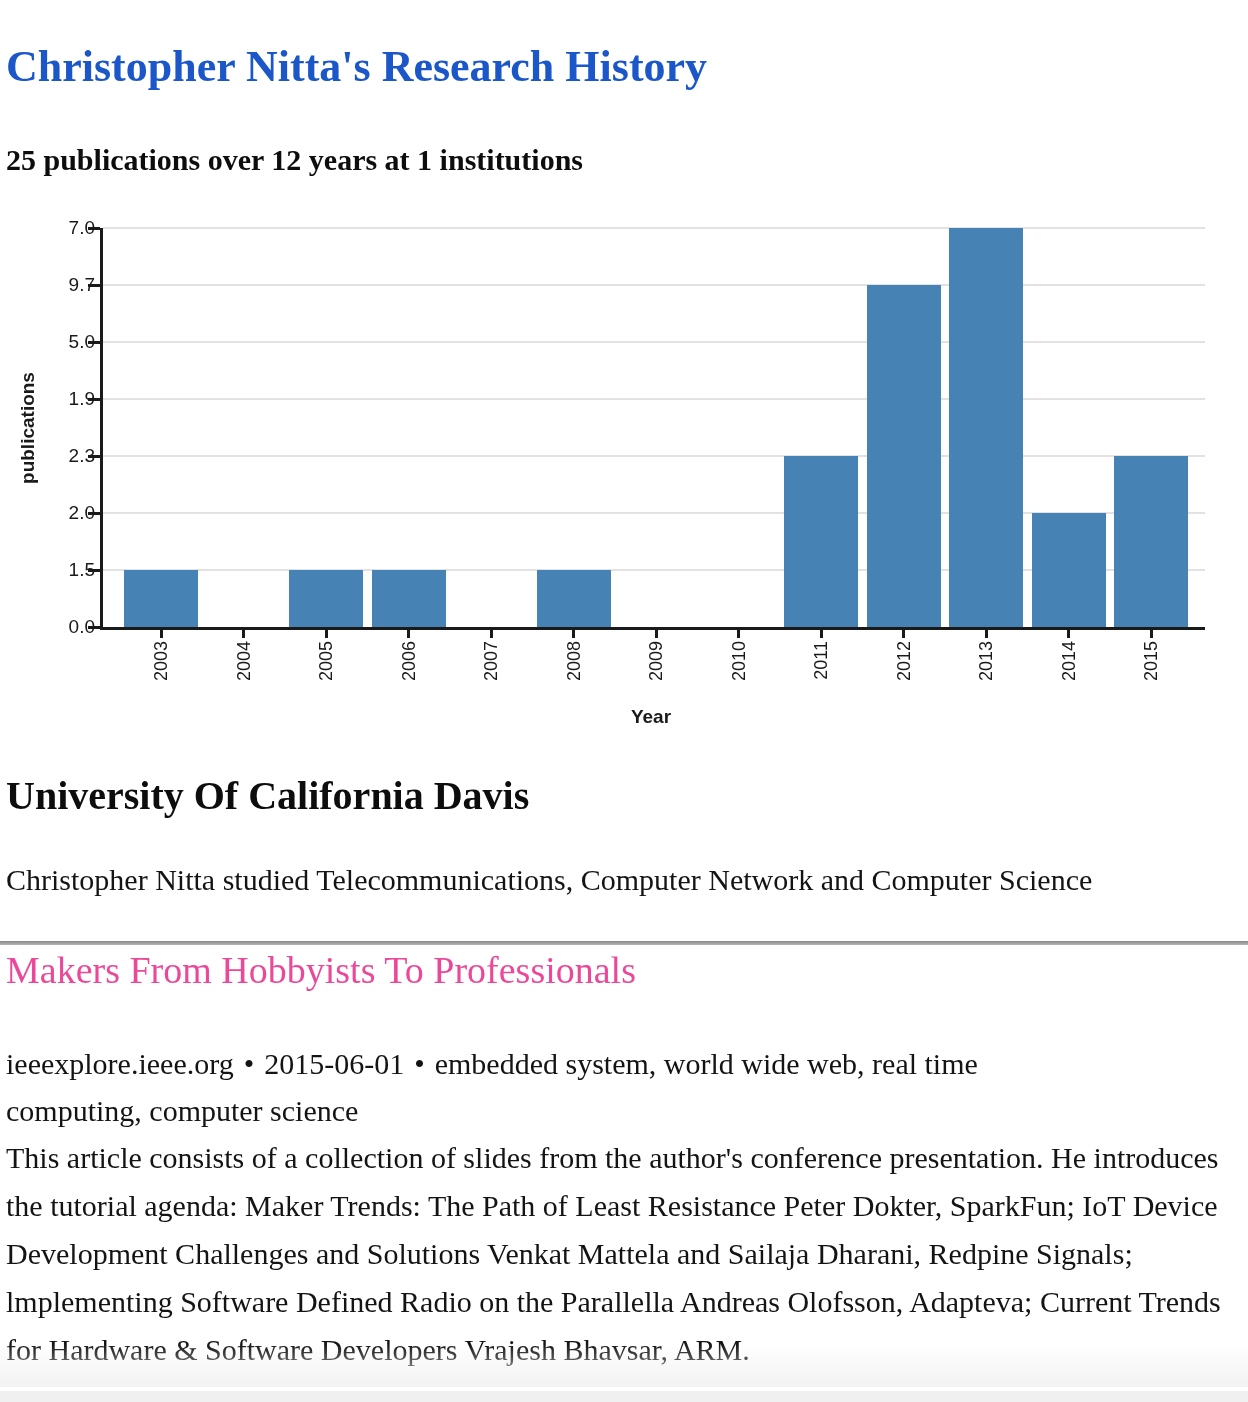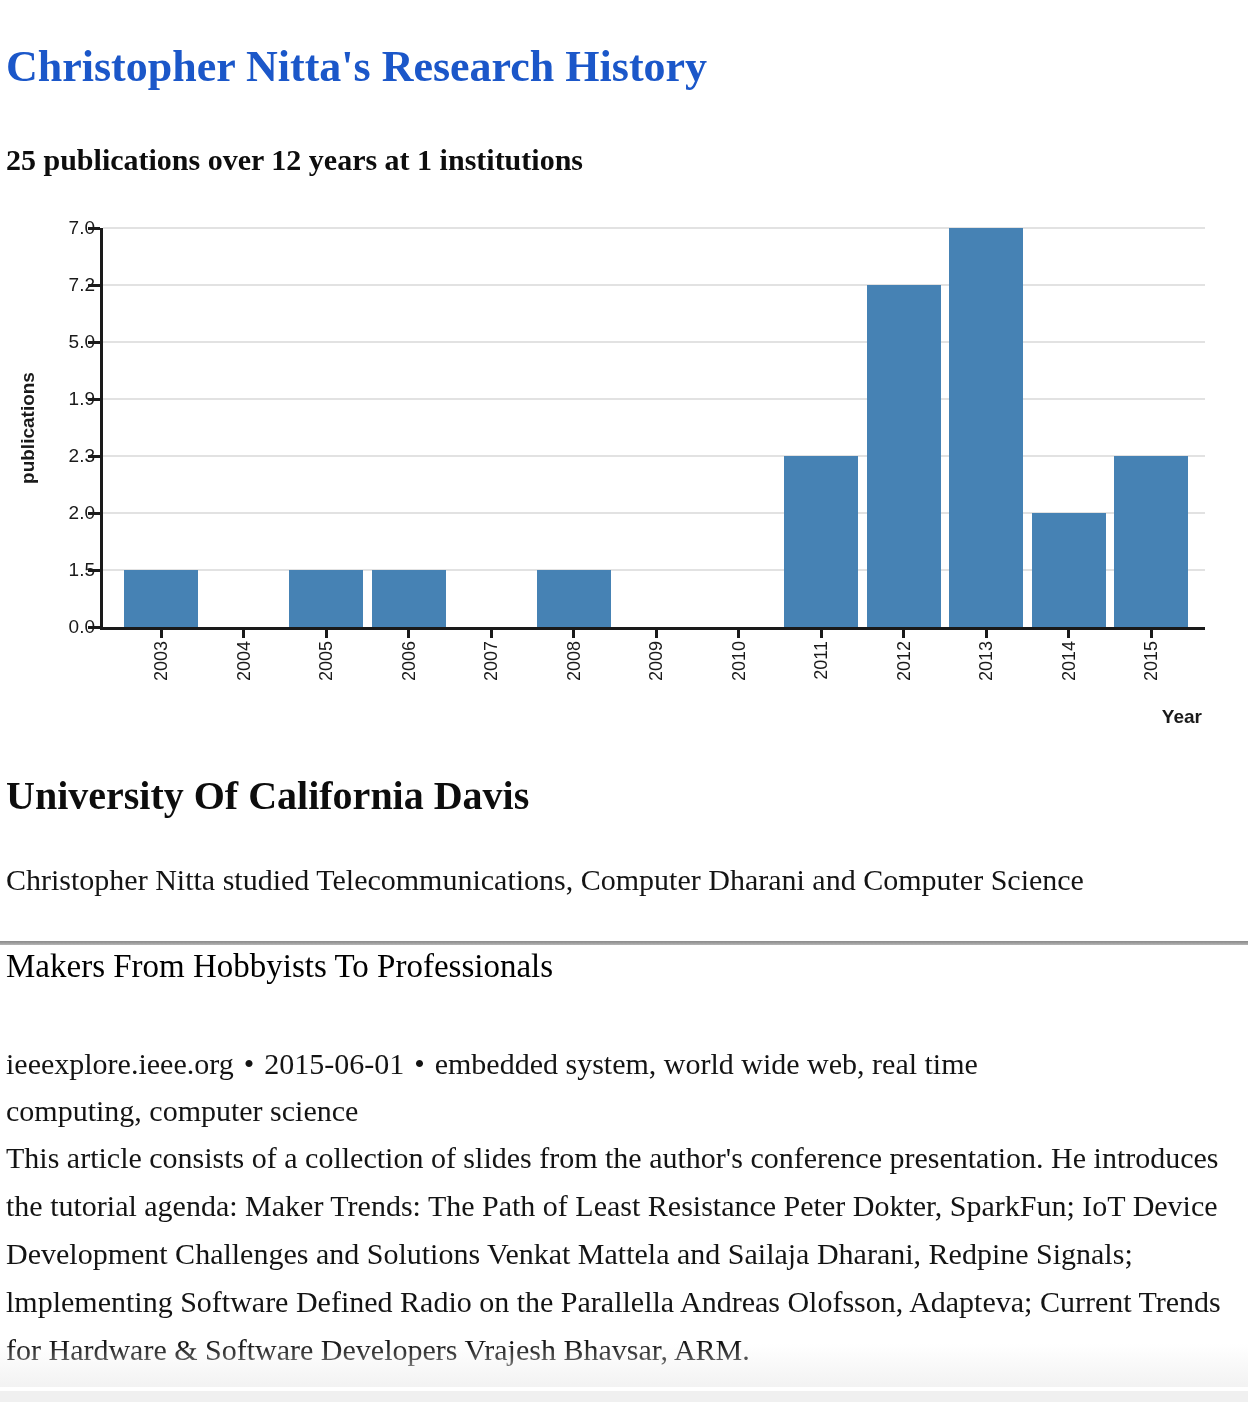--- a/index.html
+++ b/index.html
@@ -22,21 +22,21 @@
   .inst-name{
     left:6px;top:772px;width:1230px;
     font-size:40px;font-weight:bold;color:#0d0d0d;
   }
   .inst-desc{
     left:6px;top:826px;width:1120px;
     font-size:30px;line-height:47px;color:#141414;
   }
   .pub-title{
     left:6px;top:948px;width:1230px;
-    font-size:33px;color:#000000;cursor:pointer;
+    font-size:38px;color:#ec4899;cursor:pointer;
   }
   .pub-meta{
     left:6px;top:1010px;width:1100px;
     font-size:30px;line-height:47px;color:#141414;
   }
   .meta-sep{margin:0 10px;}
   .pub-abstract{
     left:6px;top:1104px;width:1215px;
     font-size:30px;line-height:48px;color:#141414;
   }
@@ -75,21 +75,21 @@
     transform:rotate(-90deg);
   }
   .bar{position:absolute;background:#4682b4;}
   .y-axis-title{
     position:absolute;left:-72px;top:221px;width:200px;height:24px;line-height:24px;
     text-align:center;font-size:19px;font-weight:bold;color:#1a1a1a;
     transform:rotate(-90deg);
   }
   .x-axis-title{
     position:absolute;left:100px;top:510px;width:1102px;height:24px;line-height:24px;
-    text-align:right;font-size:19px;font-weight:bold;color:#1a1a1a;
+    text-align:center;font-size:19px;font-weight:bold;color:#1a1a1a;
   }
 </style>
 </head>
 <body>
 
 <h1 class="abs page-title">Christopher Nitta's Research History</h1>
 
 <h2 class="abs page-subtitle">25 publications over 12 years at 1 institutions</h2>
 
 <div id="chart" class="abs">
@@ -111,21 +111,21 @@
     <div class="ytick-label" style="left: 37px; top: 364px;">1.5</div>
     <div class="ytick" style="left: 88px; top: 317px;"></div>
     <div class="ytick-label" style="left: 37px; top: 307px;">2.0</div>
     <div class="ytick" style="left: 88px; top: 260px;"></div>
     <div class="ytick-label" style="left: 37px; top: 250px;">2.3</div>
     <div class="ytick" style="left: 88px; top: 203px;"></div>
     <div class="ytick-label" style="left: 37px; top: 193px;">1.9</div>
     <div class="ytick" style="left: 88px; top: 146px;"></div>
     <div class="ytick-label" style="left: 37px; top: 136px;">5.0</div>
     <div class="ytick" style="left: 88px; top: 89px;"></div>
-    <div class="ytick-label" style="left: 37px; top: 79px;">7.2</div>
+    <div class="ytick-label" style="left: 37px; top: 79px;">9.7</div>
     <div class="ytick" style="left: 88px; top: 32px;"></div>
     <div class="ytick-label" style="left: 37px; top: 22px;">7.0</div>
     <div class="bar" style="left: 124px; width: 74px; top: 375px; height: 57px; background: rgb(70, 130, 180);"></div>
     <div class="xtick" style="left: 159.5px; top: 432px;"></div>
     <div class="xtick-label" style="left: 129px; top: 467px;">2003</div>
     <div class="xtick" style="left: 242px; top: 432px;"></div>
     <div class="xtick-label" style="left: 211.5px; top: 467px;">2004</div>
     <div class="bar" style="left: 289px; width: 74px; top: 375px; height: 57px; background: rgb(70, 130, 180);"></div>
     <div class="xtick" style="left: 324.5px; top: 432px;"></div>
     <div class="xtick-label" style="left: 294px; top: 467px;">2005</div>
@@ -153,21 +153,21 @@
     <div class="bar" style="left: 1031.5px; width: 74px; top: 318px; height: 114px; background: rgb(70, 130, 180);"></div>
     <div class="xtick" style="left: 1067px; top: 432px;"></div>
     <div class="xtick-label" style="left: 1036.5px; top: 467px;">2014</div>
     <div class="bar" style="left: 1114px; width: 74px; top: 261px; height: 171px; background: rgb(70, 130, 180);"></div>
     <div class="xtick" style="left: 1149.5px; top: 432px;"></div>
     <div class="xtick-label" style="left: 1119px; top: 467px;">2015</div>
   </div>
 
 <div class="abs inst-name">University Of California Davis</div>
 
-<p class="abs inst-desc">Christopher Nitta studied Telecommunications, Computer Dharani and Computer Science</p>
+<p class="abs inst-desc">Christopher Nitta studied Telecommunications, Computer Network and Computer Science</p>
 
 <hr class="abs divider divider-1">
 
 <a class="abs pub-title">Makers From Hobbyists To Professionals</a>
 
 <p class="abs pub-meta">
   <span>ieeexplore.ieee.org</span><span class="meta-sep">•</span><span>2015-06-01</span><span class="meta-sep">•</span><span>embedded system, world wide web, real time computing, computer science</span>
 </p>
 
 <p class="abs pub-abstract">This article consists of a collection of slides from the author's conference presentation. He introduces the tutorial agenda: Maker Trends: The Path of Least Resistance Peter Dokter, SparkFun; IoT Device Development Challenges and Solutions Venkat Mattela and Sailaja Dharani, Redpine Signals; lmplementing Software Defined Radio on the Parallella Andreas Olofsson, Adapteva; Current Trends for Hardware &amp; Software Developers Vrajesh Bhavsar, ARM.</p>

